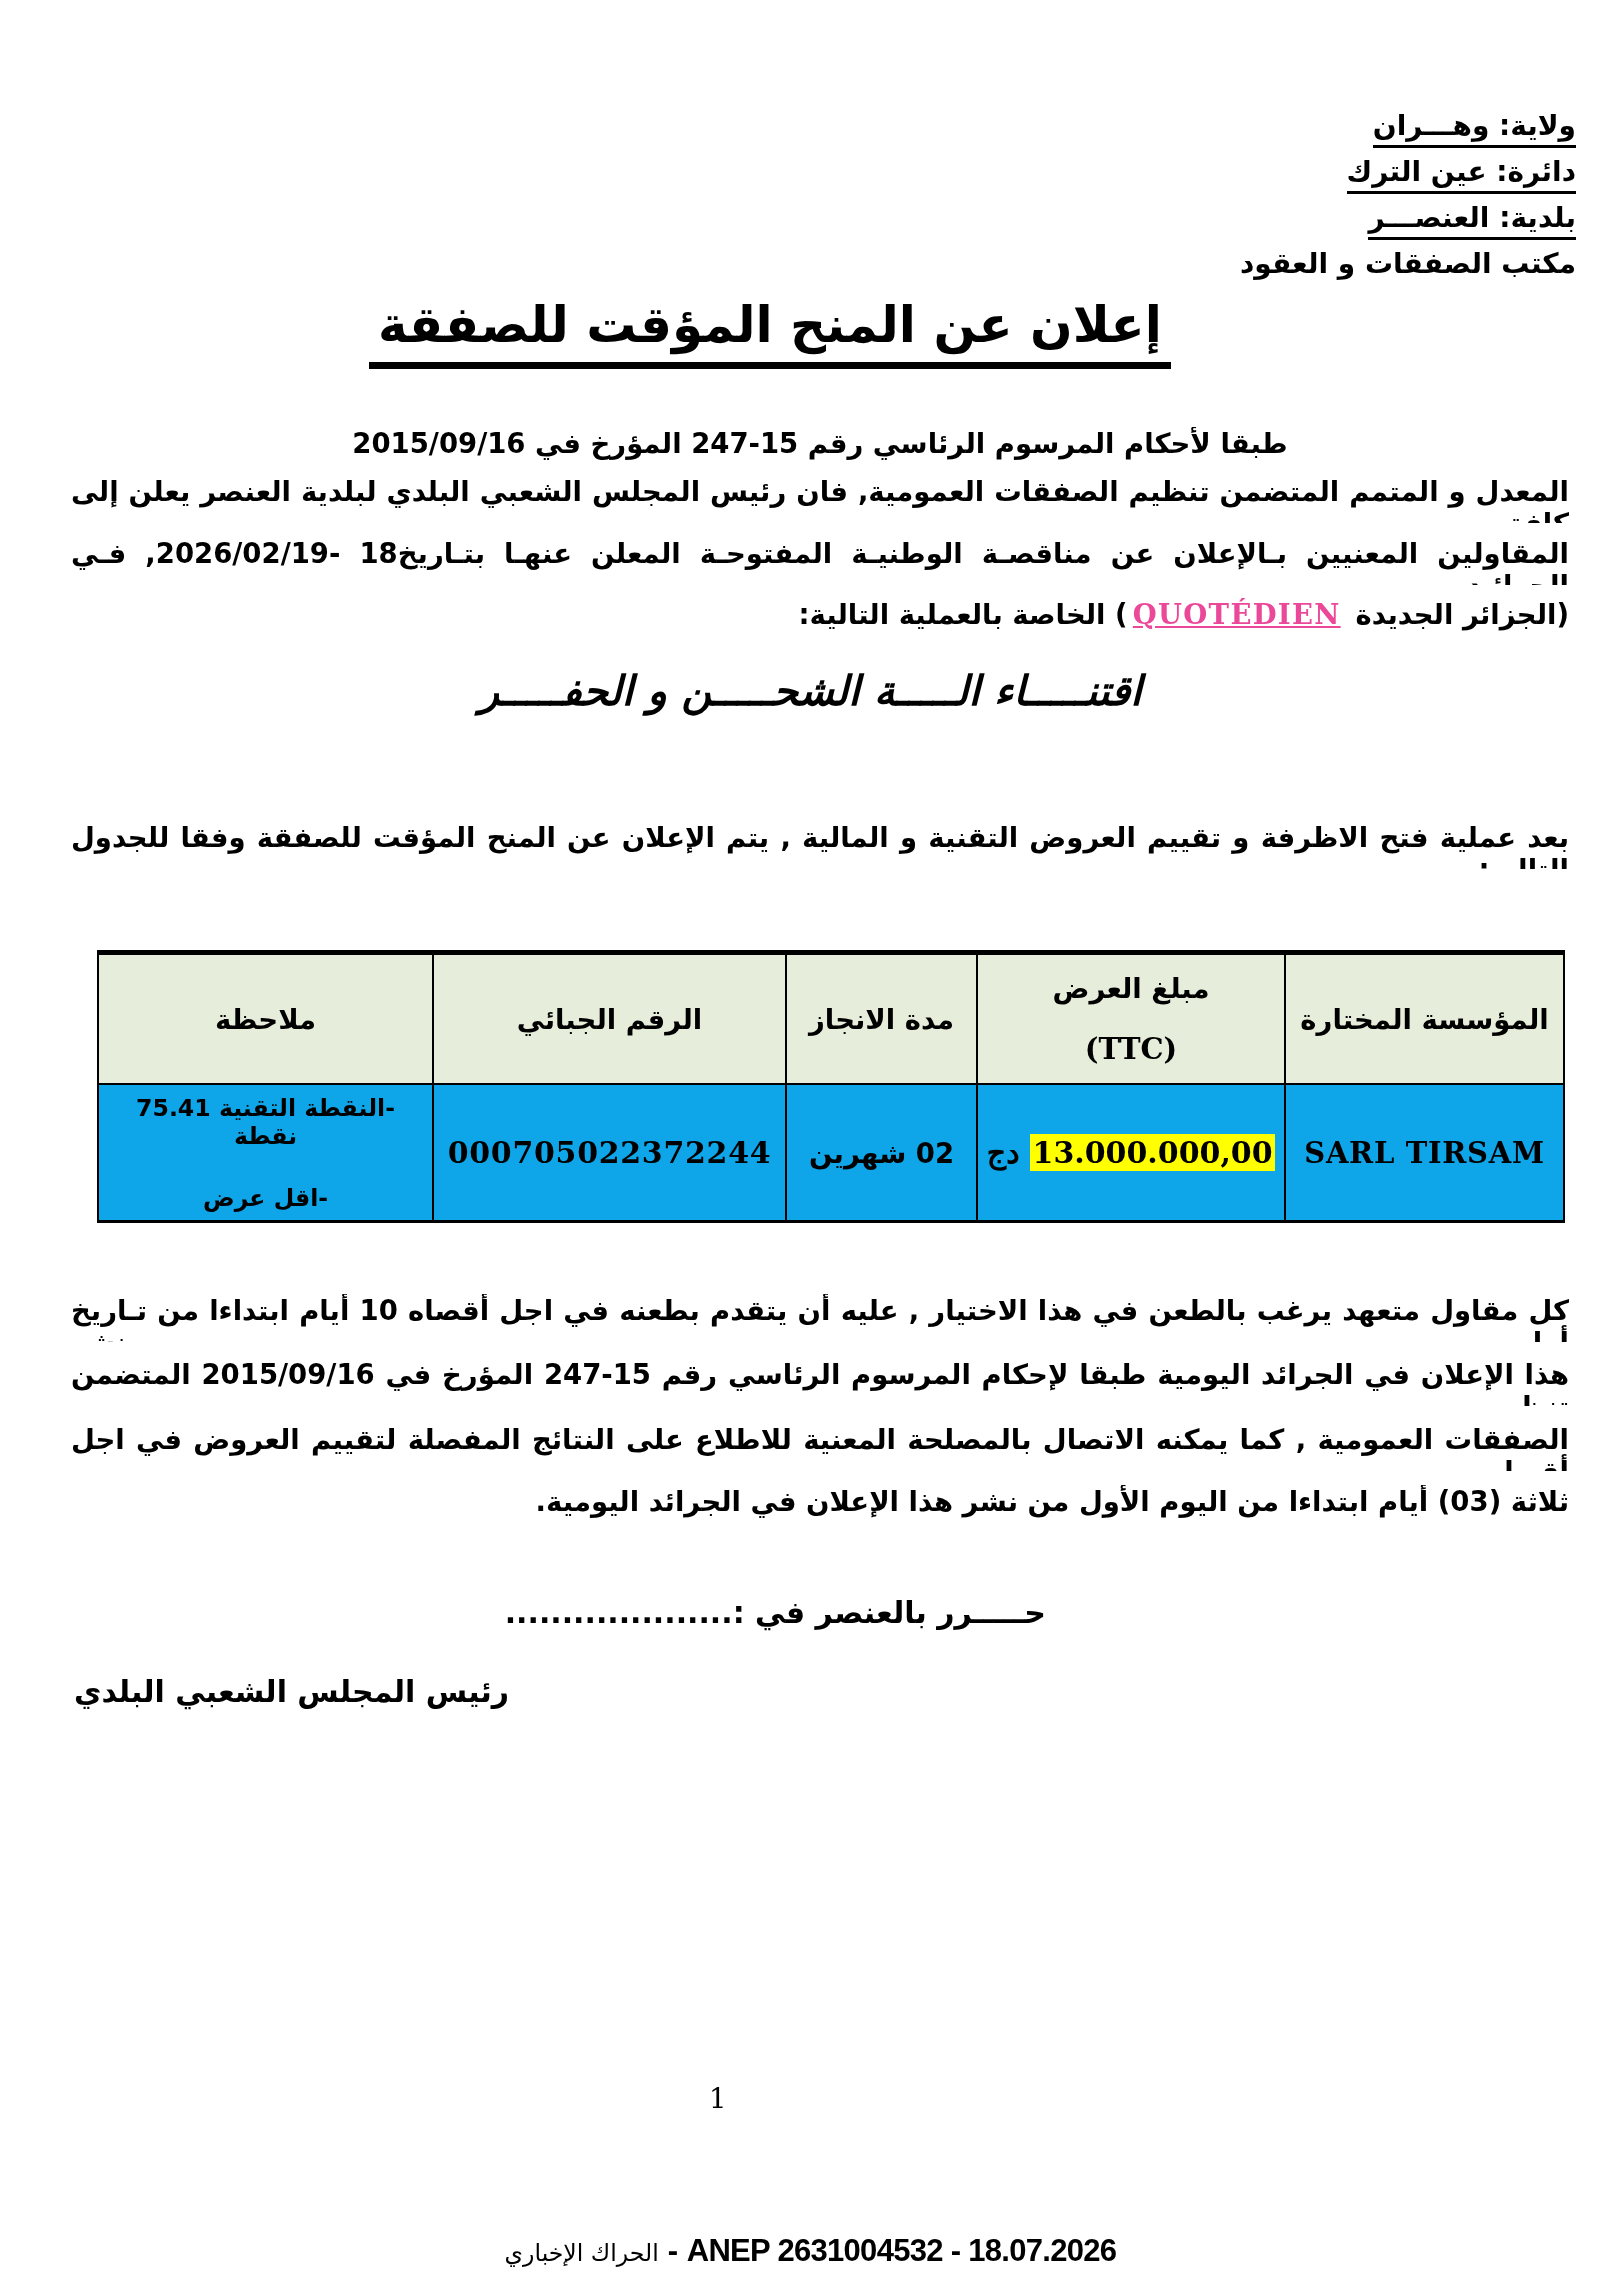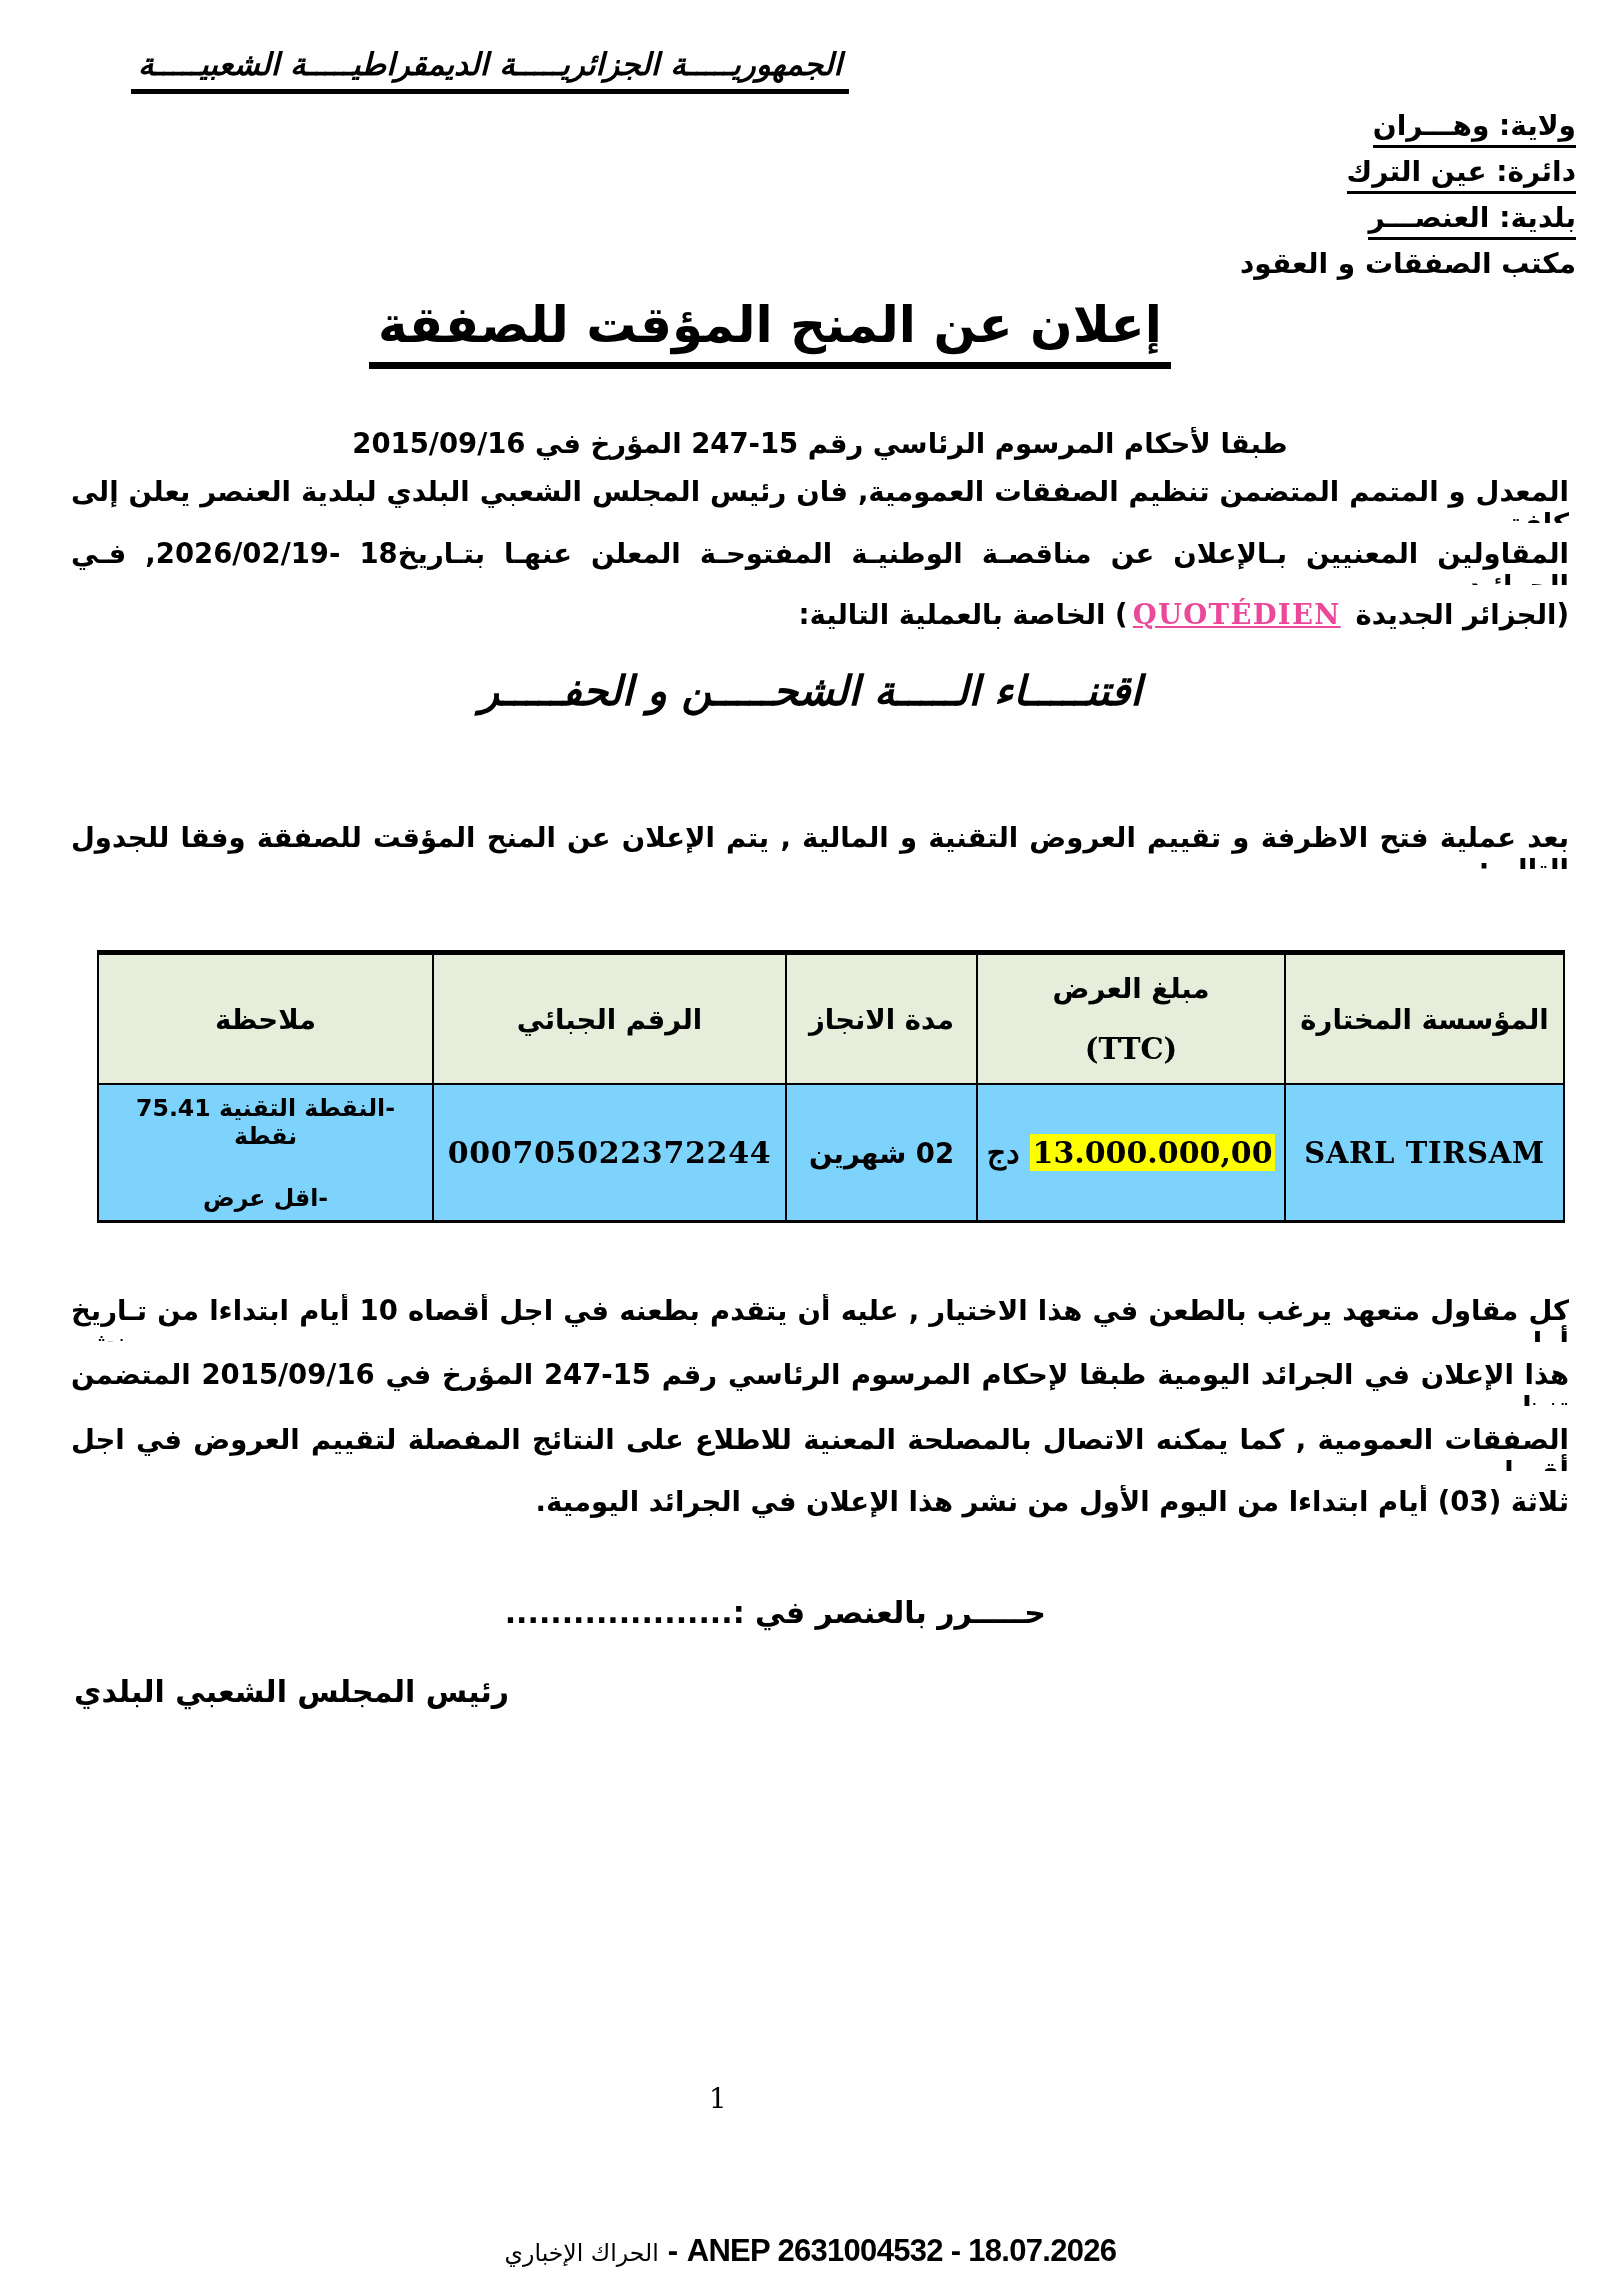--- a/index.html
+++ b/index.html
@@ -73,21 +73,21 @@
     border:2px solid #000;
     text-align:center;vertical-align:middle;
     padding:0 3.9px;
   }
   table.award{border-top:5.2px solid #000;border-bottom:3.9px solid #000;}
   table.award th{
     background:#e6edda;
     height:128px;
     font-size:27.5px;font-weight:bold;
   }
-  table.award td{height:135px;background:#7dd3fc;}
+  table.award td{height:135px;background:#0ea5e9;}
   .th-sub{display:block;margin-top:27.5px;font-family:"DejaVu Serif",serif;font-size:29px;}
   .cell-company{font-family:"DejaVu Serif",serif;font-size:29px;font-weight:bold;letter-spacing:0.7px;}
   .cell-amount{font-family:"DejaVu Serif",serif;font-size:30px;font-weight:bold;white-space:nowrap;}
   .hl{background:#ffff00;padding:1.3px 2.6px;}
   .cell-duration{font-size:27.5px;font-weight:bold;}
   .cell-tax{font-family:"DejaVu Serif",serif;font-size:30px;font-weight:bold;letter-spacing:0.7px;}
   .cell-note{font-size:23.6px;font-weight:bold;}
   .cell-note .n2{margin-top:34px;}
   
   .sig-place{
@@ -113,23 +113,20 @@
   }
   .footer .sep{font-size:26px;font-weight:bold;padding:0 5.2px;}
   .footer .agency{font-size:23.6px;}
   b.extra{font-weight:900;}
 </style>
 </head>
 <body>
 
 <div class="page">
 
-  <div class="rep-header">
-    <span>الجمهوريـــــة الجزائريـــــة الديمقراطيـــــة الشعبيـــــة</span>
-  </div>
 
   <div class="admin">
     <div><span class="u">ولاية: وهـــران</span></div>
     <div><span class="u">دائرة: عين الترك</span></div>
     <div><span class="u">بلدية: العنصـــر</span></div>
     <div><span>مكتب الصفقات و العقود</span></div>
   </div>
 
   <div class="title">
     <span>إعلان عن المنح المؤقت للصفقة</span>

